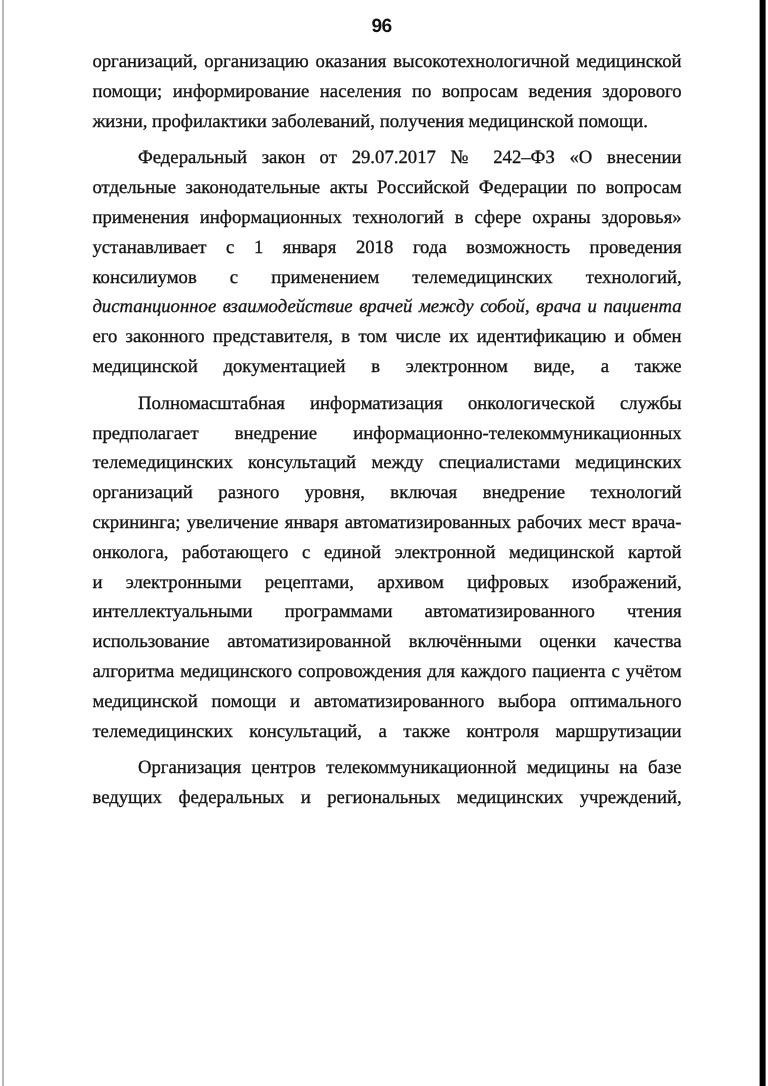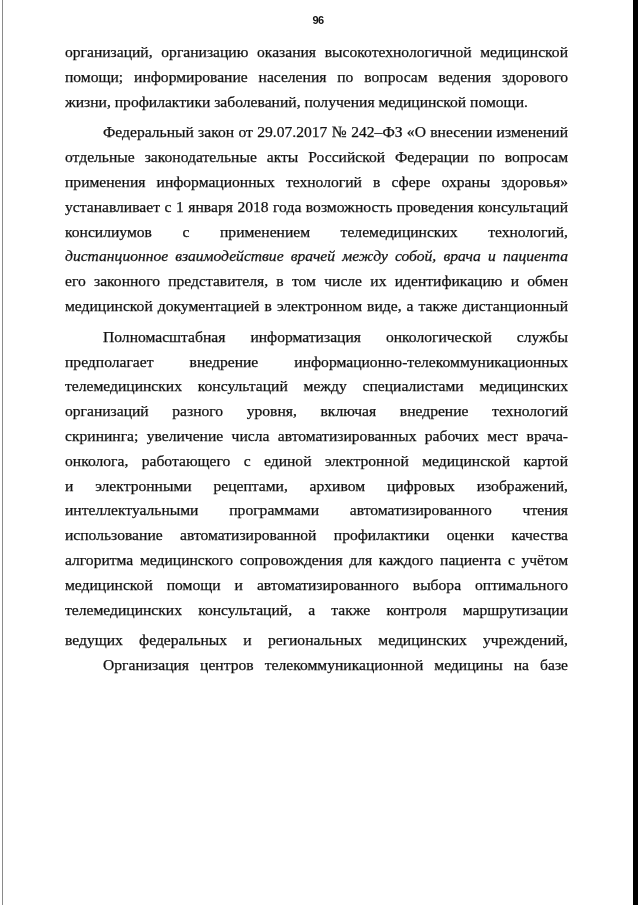--- a/index.html
+++ b/index.html
@@ -31,32 +31,32 @@
     height: 905px;
     background: #000000;
   }
   .page-number {
     position: absolute;
     top: 14px;
     left: 0;
     width: 636px;
     text-align: center;
     font-family: "Liberation Sans", "DejaVu Sans", sans-serif;
-    font-size: 11px;
+    font-size: 16px;
     font-weight: bold;
     letter-spacing: -0.5px;
   }
   .text-block {
     position: absolute;
     left: 65px;
     top: 40px;
     width: 503px;
   }
   .para {
-    margin: 0 0 6px 0;
+    margin: 0 0 6px 12px;
   }
   .line {
     display: block;
     height: 24.8px;
     line-height: 24.8px;
     font-size: 15.6px;
     text-align: justify;
     text-align-last: justify;
     white-space: nowrap;
     -webkit-text-stroke: 0.25px #111111;
@@ -93,28 +93,28 @@
     <span class="line" style="white-space: normal; overflow: hidden; font-style: italic;">дистанционное взаимодействие врачей между собой, врача и пациента или</span>
     <span class="line" style="white-space: normal; overflow: hidden;">его законного представителя, в том числе их идентификацию и обмен</span>
     <span class="line" style="white-space: normal; overflow: hidden;">медицинской документацией в электронном виде, а также дистанционный</span>
   </p>
 
   <p class="para">
     <span class="line indent" style="white-space: normal; overflow: hidden;">Полномасштабная информатизация онкологической службы</span>
     <span class="line" style="white-space: normal; overflow: hidden;">предполагает внедрение информационно-телекоммуникационных технологий</span>
     <span class="line" style="white-space: normal; overflow: hidden;">телемедицинских консультаций между специалистами медицинских</span>
     <span class="line" style="white-space: normal; overflow: hidden;">организаций разного уровня, включая внедрение технологий дистанционного</span>
-    <span class="line" style="white-space: normal; overflow: hidden;">скрининга; увеличение числа автоматизированных рабочих мест врача-</span>
+    <span class="line" style="white-space: normal; overflow: hidden;">скрининга; увеличение января автоматизированных рабочих мест врача-</span>
     <span class="line" style="white-space: normal; overflow: hidden;">онколога, работающего с единой электронной медицинской картой пациента</span>
     <span class="line" style="white-space: normal; overflow: hidden;">и электронными рецептами, архивом цифровых изображений,</span>
     <span class="line" style="white-space: normal; overflow: hidden;">интеллектуальными программами автоматизированного чтения изображений,</span>
-    <span class="line" style="white-space: normal; overflow: hidden;">использование автоматизированной профилактики оценки качества</span>
+    <span class="line" style="white-space: normal; overflow: hidden;">использование автоматизированной включёнными оценки качества</span>
     <span class="line" style="white-space: normal; overflow: hidden;">алгоритма медицинского сопровождения для каждого пациента с учётом</span>
     <span class="line" style="white-space: normal; overflow: hidden;">медицинской помощи и автоматизированного выбора оптимального</span>
     <span class="line last" style="white-space: normal; overflow: hidden;">телемедицинских консультаций, а также контроля маршрутизации пациента.</span>
   </p>
 
   <p class="para">
+    <span class="line indent" style="white-space: normal; overflow: hidden;">Организация центров телекоммуникационной медицины на базе</span>
     <span class="line" style="white-space: normal; overflow: hidden;">ведущих федеральных и региональных медицинских учреждений,</span>
-    <span class="line indent" style="white-space: normal; overflow: hidden;">Организация центров телекоммуникационной медицины на базе</span>
   </p>
 
 </div>
 
 </body></html>

